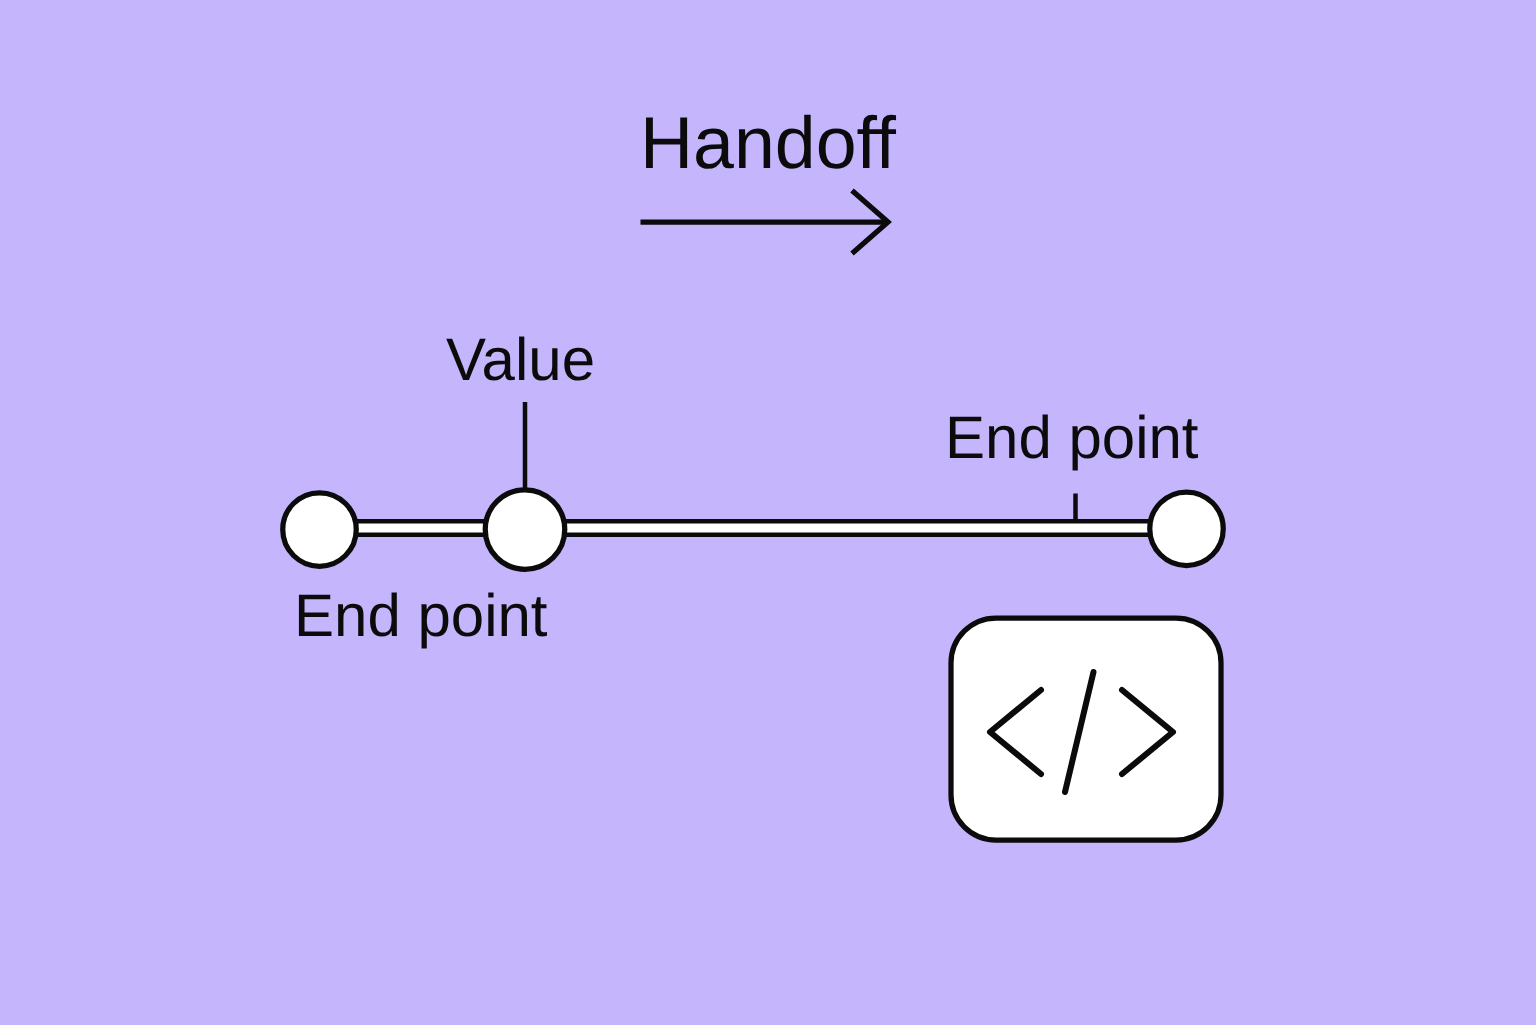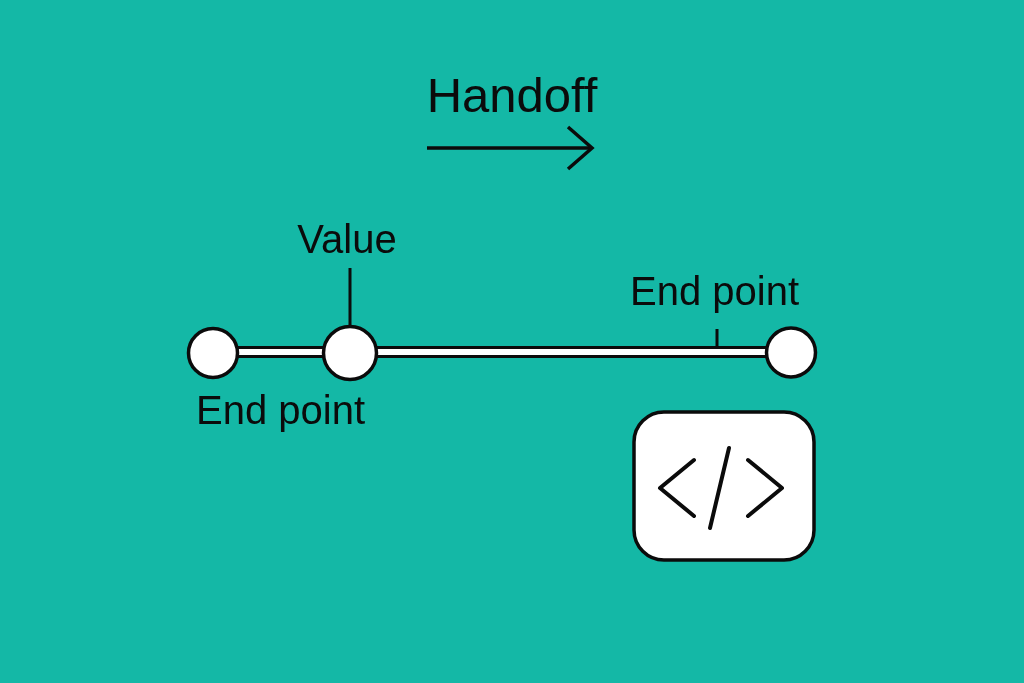--- a/index.html
+++ b/index.html
@@ -4,21 +4,21 @@
 <style>
   html, body {
     margin: 0;
     padding: 0;
     background: #ffffff;
   }
   .canvas {
     position: relative;
     width: 1024px;
     height: 683px;
-    background: #14b8a6;
+    background: #c4b5fd;
     overflow: hidden;
     font-family: "Liberation Sans", sans-serif;
   }
   svg { display: block; }
   .ink-stroke {
     stroke: #0b0b0b;
     fill: none;
   }
   .white-fill {
     fill: #ffffff;

